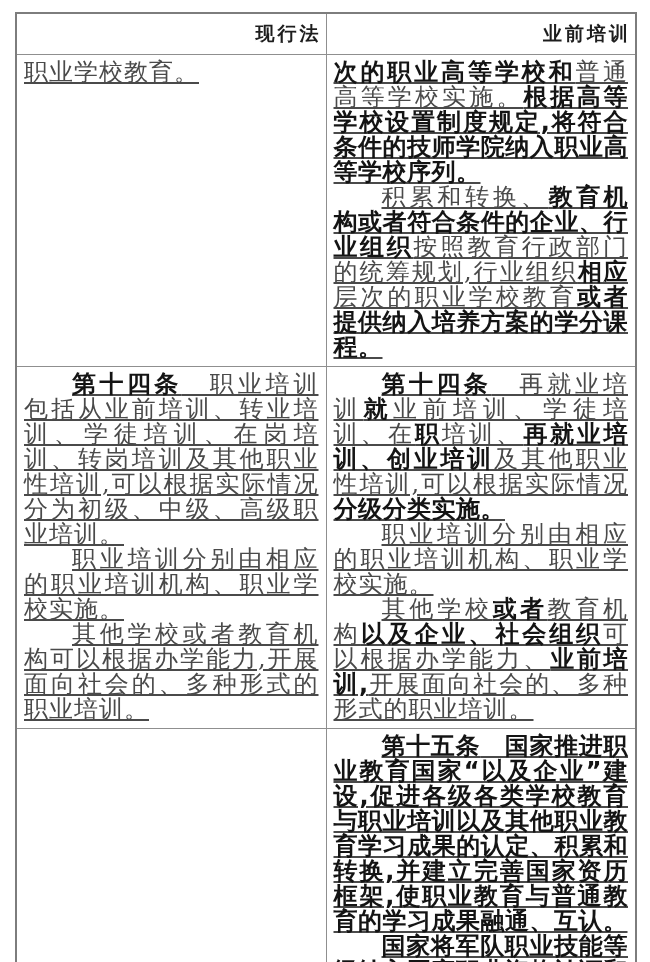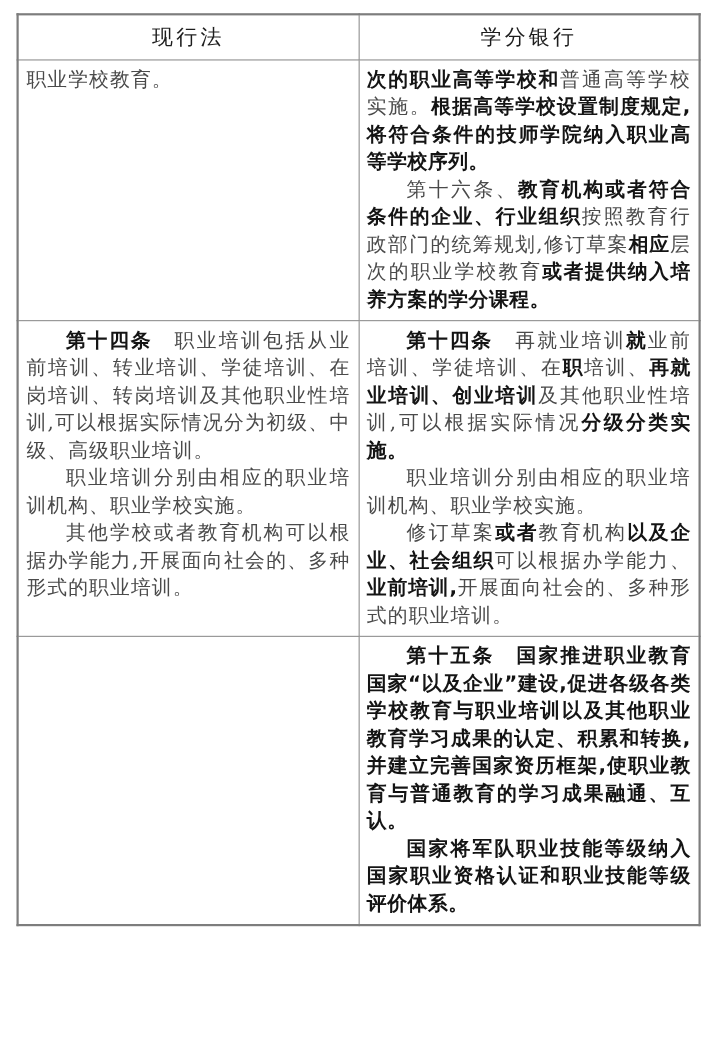--- a/index.html
+++ b/index.html
@@ -24,78 +24,79 @@
     table-layout: fixed;
     border: 2px solid #7d7d7d;
   }
   .law-table th, .law-table td {
     border: 1px solid #8f8f8f;
     vertical-align: top;
   }
   .law-table th {
     font-family: "DejaVu Sans", "Liberation Sans", sans-serif;
     font-size: 19px;
-    font-weight: 400;
+    font-weight: 700;
     color: #1d1d1d;
     letter-spacing: 3px;
     padding: 7px 4px;
-    text-align: center;
+    text-align: right;
   }
   .law-table td {
     padding: 5px 7px 6px 7px;
   }
   .para {
     margin: 0;
-    font-size: 18px;
+    font-size: 24px;
     line-height: 25px;
     color: #4a4a4a;
     letter-spacing: 1px;
     text-align: justify;
     text-justify: inter-character;
+    text-decoration: underline;
   }
   .para.indent { text-indent: 2em; }
   .seg.bold {
     font-family: "DejaVu Sans", "Liberation Sans", sans-serif;
     font-weight: 700;
     color: #141414;
     letter-spacing: 0.5px;
     margin-top: 40px;
   }
 </style>
 </head>
 <body>
 
 <div class="page">
   <table class="law-table">
     <thead>
       <tr>
         <th>现行法</th>
-        <th>学分银行</th>
+        <th>业前培训</th>
       </tr>
     </thead>
     <tbody id="table-body">
         <tr>
           <td>
             <p class="para"><span class="seg">职业学校教育。</span></p>
           </td>
           <td>
             <p class="para"><span class="seg bold">次的职业高等学校和</span><span class="seg">普通高等学校实施。</span><span class="seg bold">根据高等学校设置制度规定,将符合条件的技师学院纳入职业高等学校序列。</span></p>
-            <p class="para indent"><span class="seg">第十六条、</span><span class="seg bold">教育机构或者符合条件的企业、行业组织</span><span class="seg">按照教育行政部门的统筹规划,修订草案</span><span class="seg bold">相应</span><span class="seg">层次的职业学校教育</span><span class="seg bold">或者提供纳入培养方案的学分课程。</span></p>
+            <p class="para indent"><span class="seg">积累和转换、</span><span class="seg bold">教育机构或者符合条件的企业、行业组织</span><span class="seg">按照教育行政部门的统筹规划,行业组织</span><span class="seg bold">相应</span><span class="seg">层次的职业学校教育</span><span class="seg bold">或者提供纳入培养方案的学分课程。</span></p>
           </td>
         </tr>
         <tr>
           <td>
             <p class="para indent"><span class="seg bold">第十四条</span><span class="seg">　职业培训包括从业前培训、转业培训、学徒培训、在岗培训、转岗培训及其他职业性培训,可以根据实际情况分为初级、中级、高级职业培训。</span></p>
             <p class="para indent"><span class="seg">职业培训分别由相应的职业培训机构、职业学校实施。</span></p>
             <p class="para indent"><span class="seg">其他学校或者教育机构可以根据办学能力,开展面向社会的、多种形式的职业培训。</span></p>
           </td>
           <td>
             <p class="para indent"><span class="seg bold">第十四条</span><span class="seg">　再就业培训</span><span class="seg bold">就</span><span class="seg">业前培训、学徒培训、在</span><span class="seg bold">职</span><span class="seg">培训、</span><span class="seg bold">再就业培训、创业培训</span><span class="seg">及其他职业性培训,可以根据实际情况</span><span class="seg bold">分级分类实施。</span></p>
             <p class="para indent"><span class="seg">职业培训分别由相应的职业培训机构、职业学校实施。</span></p>
-            <p class="para indent"><span class="seg">修订草案</span><span class="seg bold">或者</span><span class="seg">教育机构</span><span class="seg bold">以及企业、社会组织</span><span class="seg">可以根据办学能力、</span><span class="seg bold">业前培训,</span><span class="seg">开展面向社会的、多种形式的职业培训。</span></p>
+            <p class="para indent"><span class="seg">其他学校</span><span class="seg bold">或者</span><span class="seg">教育机构</span><span class="seg bold">以及企业、社会组织</span><span class="seg">可以根据办学能力、</span><span class="seg bold">业前培训,</span><span class="seg">开展面向社会的、多种形式的职业培训。</span></p>
           </td>
         </tr>
         <tr>
           <td></td>
           <td>
             <p class="para indent"><span class="seg bold">第十五条</span><span class="seg bold">　国家推进职业教育国家“以及企业”建设,促进各级各类学校教育与职业培训以及其他职业教育学习成果的认定、积累和转换,并建立完善国家资历框架,使职业教育与普通教育的学习成果融通、互认。</span></p>
             <p class="para indent"><span class="seg bold">国家将军队职业技能等级纳入国家职业资格认证和职业技能等级评价体系。</span></p>
           </td>
         </tr>
       </tbody>

